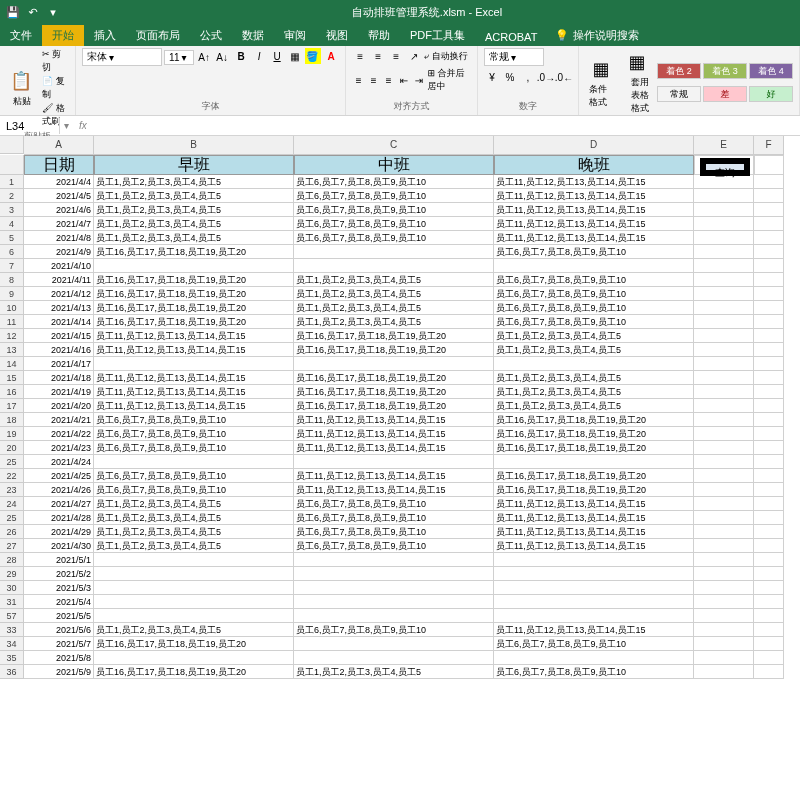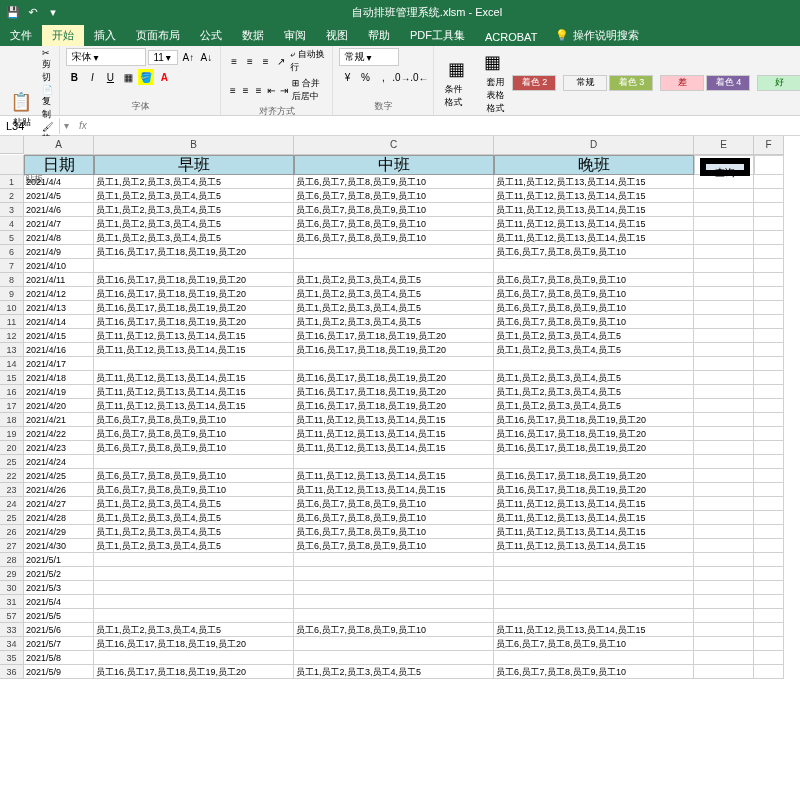--- a/index.html
+++ b/index.html
@@ -5,56 +5,56 @@
 * { box-sizing: border-box; margin: 0; padding: 0; }
 body { font-family: "Microsoft YaHei", Arial, sans-serif; font-size: 10px; background: #fff; overflow: hidden; }
 
 .titlebar { background: #217346; color: #fff; height: 24px; display: flex; align-items: center; padding: 0 6px; }
 .titlebar .qat { display: flex; gap: 6px; align-items: center; }
 .titlebar .qat-icon { width: 14px; height: 14px; display: inline-flex; align-items: center; justify-content: center; font-size: 11px; }
 .titlebar .title-text { flex: 1; text-align: center; font-size: 11px; }
 
 .tabs { background: #217346; display: flex; align-items: flex-end; height: 22px; gap: 0; }
 .tab { padding: 3px 10px; color: #fff; font-size: 11px; cursor: pointer; }
-.tab.active { background: #fef9c3; color: #217346; }
+.tab.active { background: #eab308; color: #217346; }
 .tell-me { color: #fff; font-size: 11px; padding: 3px 8px; display: flex; align-items: center; gap: 4px; }
 
 .ribbon { background: #f3f3f3; border-bottom: 1px solid #d4d4d4; height: 70px; display: flex; }
 .ribbon-group { border-right: 1px solid #e0e0e0; padding: 2px 6px; display: flex; flex-direction: column; }
 .ribbon-group-content { flex: 1; display: flex; align-items: center; gap: 4px; }
 .ribbon-group-label { text-align: center; font-size: 9px; color: #666; padding-top: 2px; }
 .ribbon-btn-lg { display: flex; flex-direction: column; align-items: center; justify-content: center; padding: 2px 4px; font-size: 9px; gap: 2px; }
 .ribbon-btn-lg .icon { width: 24px; height: 24px; display: flex; align-items: center; justify-content: center; font-size: 18px; }
 .ribbon-col { display: flex; flex-direction: column; gap: 1px; font-size: 9px; }
 .ribbon-row { display: flex; align-items: center; gap: 2px; font-size: 9px; }
 .ribbon-dd { border: 1px solid #ccc; background: #fff; padding: 1px 4px; font-size: 10px; display: inline-flex; align-items: center; gap: 2px; }
 .mini-btn { width: 16px; height: 16px; display: inline-flex; align-items: center; justify-content: center; border: 1px solid transparent; font-size: 10px; }
 
 .style-gallery { display: flex; gap: 2px; align-items: center; }
 .style-box { width: 44px; height: 16px; border: 1px solid #ccc; font-size: 9px; display: flex; align-items: center; justify-content: center; }
-.style-pair { display: flex; flex-direction: row; gap: 7px; }
+.style-pair { display: flex; flex-direction: column; gap: 7px; }
 
 .namebox-bar { display: flex; align-items: center; border-bottom: 1px solid #d4d4d4; height: 20px; background: #fff; }
 .namebox { width: 60px; border-right: 1px solid #d4d4d4; padding: 2px 6px; font-size: 11px; }
 .fx-label { padding: 0 6px; color: #888; font-style: italic; }
 .formula-input { flex: 1; padding: 2px 4px; border: none; font-size: 11px; }
 
 .sheet-area { position: relative; overflow: auto; height: 640px; }
 .col-headers { display: flex; position: sticky; top: 0; z-index: 2; }
 .corner { width: 24px; height: 18px; background: #f0f0f0; border-right: 1px solid #ccc; border-bottom: 1px solid #ccc; }
 .col-h { background: #f0f0f0; border-right: 1px solid #ccc; border-bottom: 1px solid #ccc; text-align: center; font-size: 10px; line-height: 18px; color: #444; }
 .col-A { width: 70px; } .col-B { width: 200px; } .col-C { width: 200px; } .col-D { width: 200px; } .col-E { width: 60px; } .col-F { width: 30px; }
 
 .row { display: flex; height: 14px; }
 .row-h { width: 24px; background: #f0f0f0; border-right: 1px solid #ccc; border-bottom: 1px solid #ccc; text-align: center; font-size: 9px; line-height: 14px; color: #444; }
 .cell { border-right: 1px solid #d0d0d0; border-bottom: 1px solid #d0d0d0; font-size: 9px; line-height: 14px; padding: 0 2px; overflow: hidden; white-space: nowrap; }
 .header-row .cell { background: #b7dde8; text-align: center; font-size: 16px; line-height: 18px; border: 1px solid #999; }
 .header-row { height: 20px; }
 .header-row .row-h { line-height: 20px; }
-.date-cell { text-align: left; }
+.date-cell { text-align: right; }
 
 .query-btn { position: absolute; top: 22px; left: 700px; width: 50px; height: 18px; background: #dce6f1; border: 6px solid #000000; text-align: center; font-size: 10px; line-height: 18px; }
 </style>
 </head>
 <body>
 
 <div class="titlebar">
   <div class="qat">
     <span class="qat-icon">💾</span>
     <span class="qat-icon">↶</span>
@@ -91,21 +91,21 @@
       <div class="ribbon-col">
         <span>✂ <span>剪切</span></span>
         <span>📄 <span>复制</span></span>
         <span>🖌 <span>格式刷</span></span>
       </div>
     </div>
     <div class="ribbon-group-label">剪贴板</div>
   </div>
 
   <div class="ribbon-group">
-    <div class="ribbon-group-content" style="flex-direction:column;align-items:flex-start;gap:3px">
+    <div class="ribbon-group-content" style="flex-direction:row;align-items:flex-start;gap:3px">
       <div class="ribbon-row">
         <span class="ribbon-dd" style="width:80px"><span>宋体</span> ▾</span>
         <span class="ribbon-dd" style="width:30px"><span>11</span> ▾</span>
         <span class="mini-btn">A↑</span>
         <span class="mini-btn">A↓</span>
       </div>
       <div class="ribbon-row">
         <span class="mini-btn">
             <b>B</b>
           </span>

